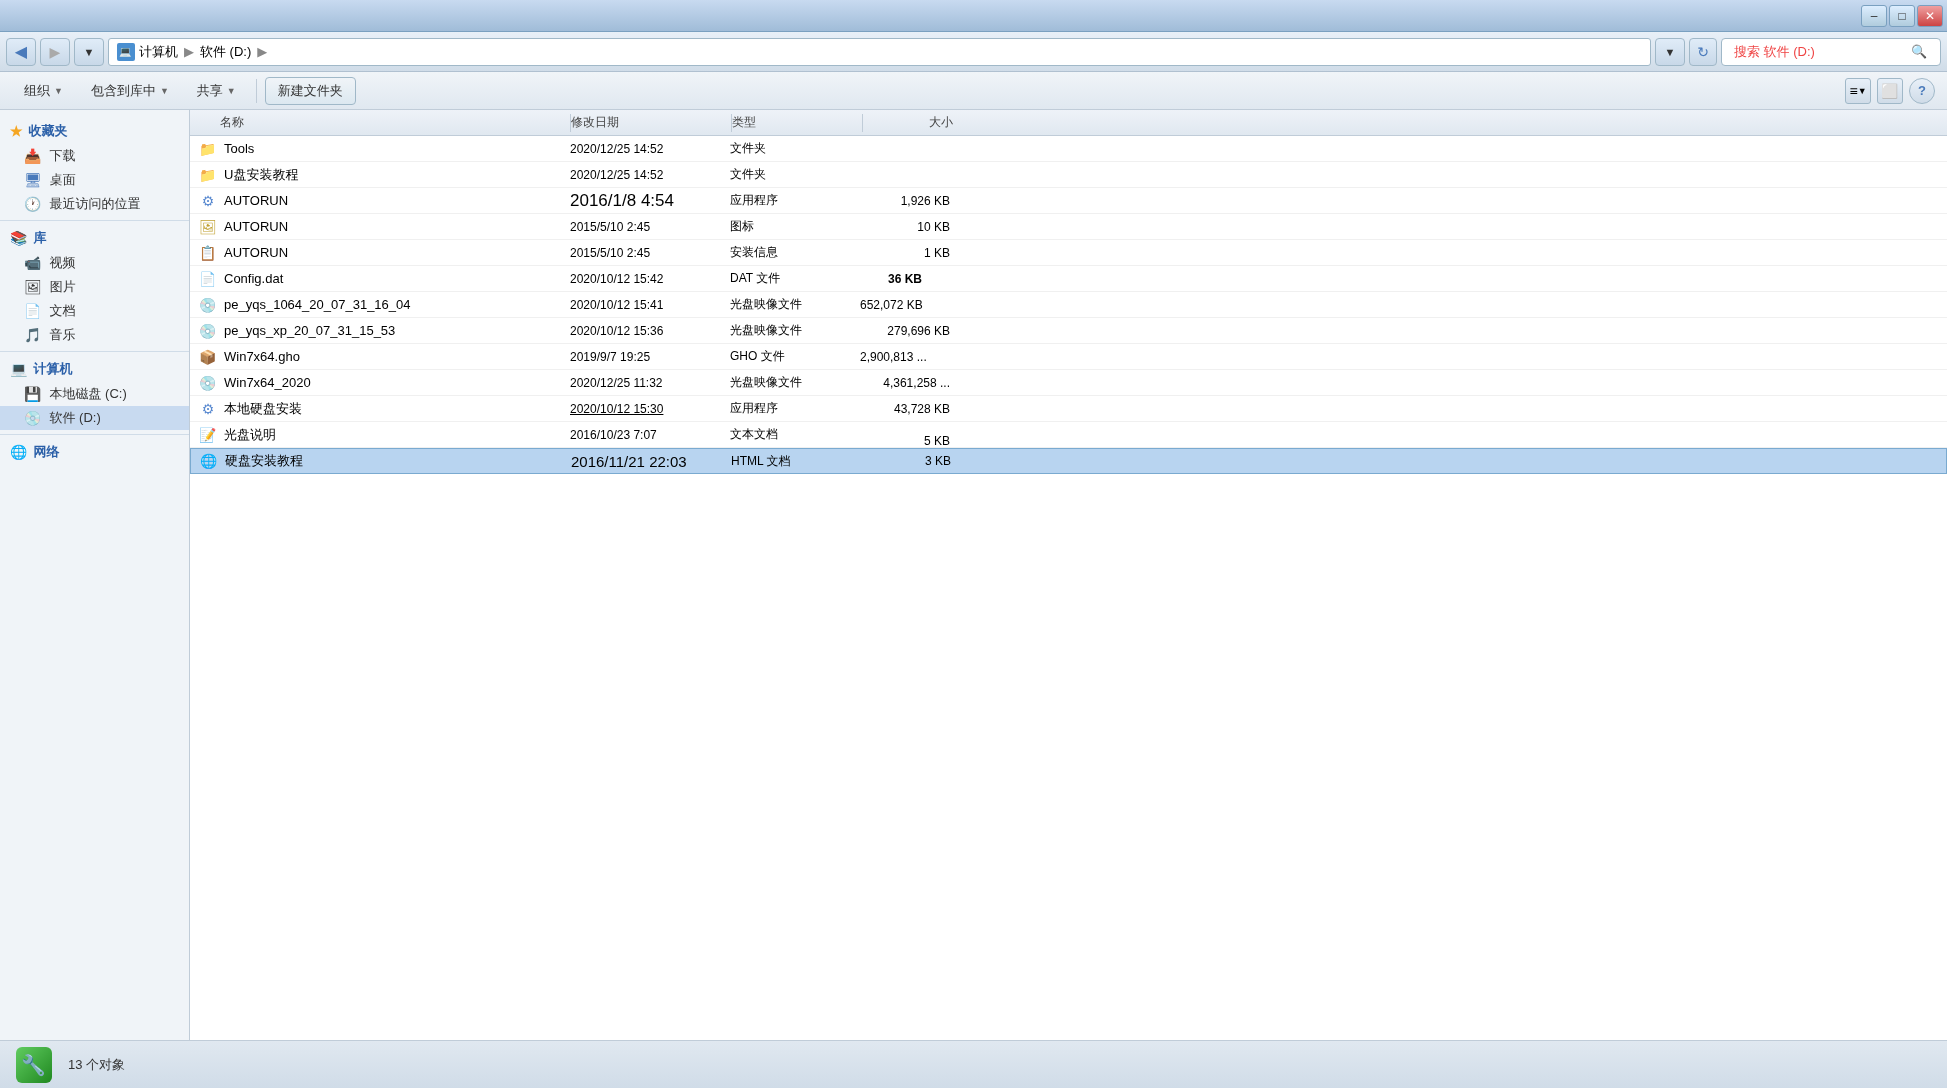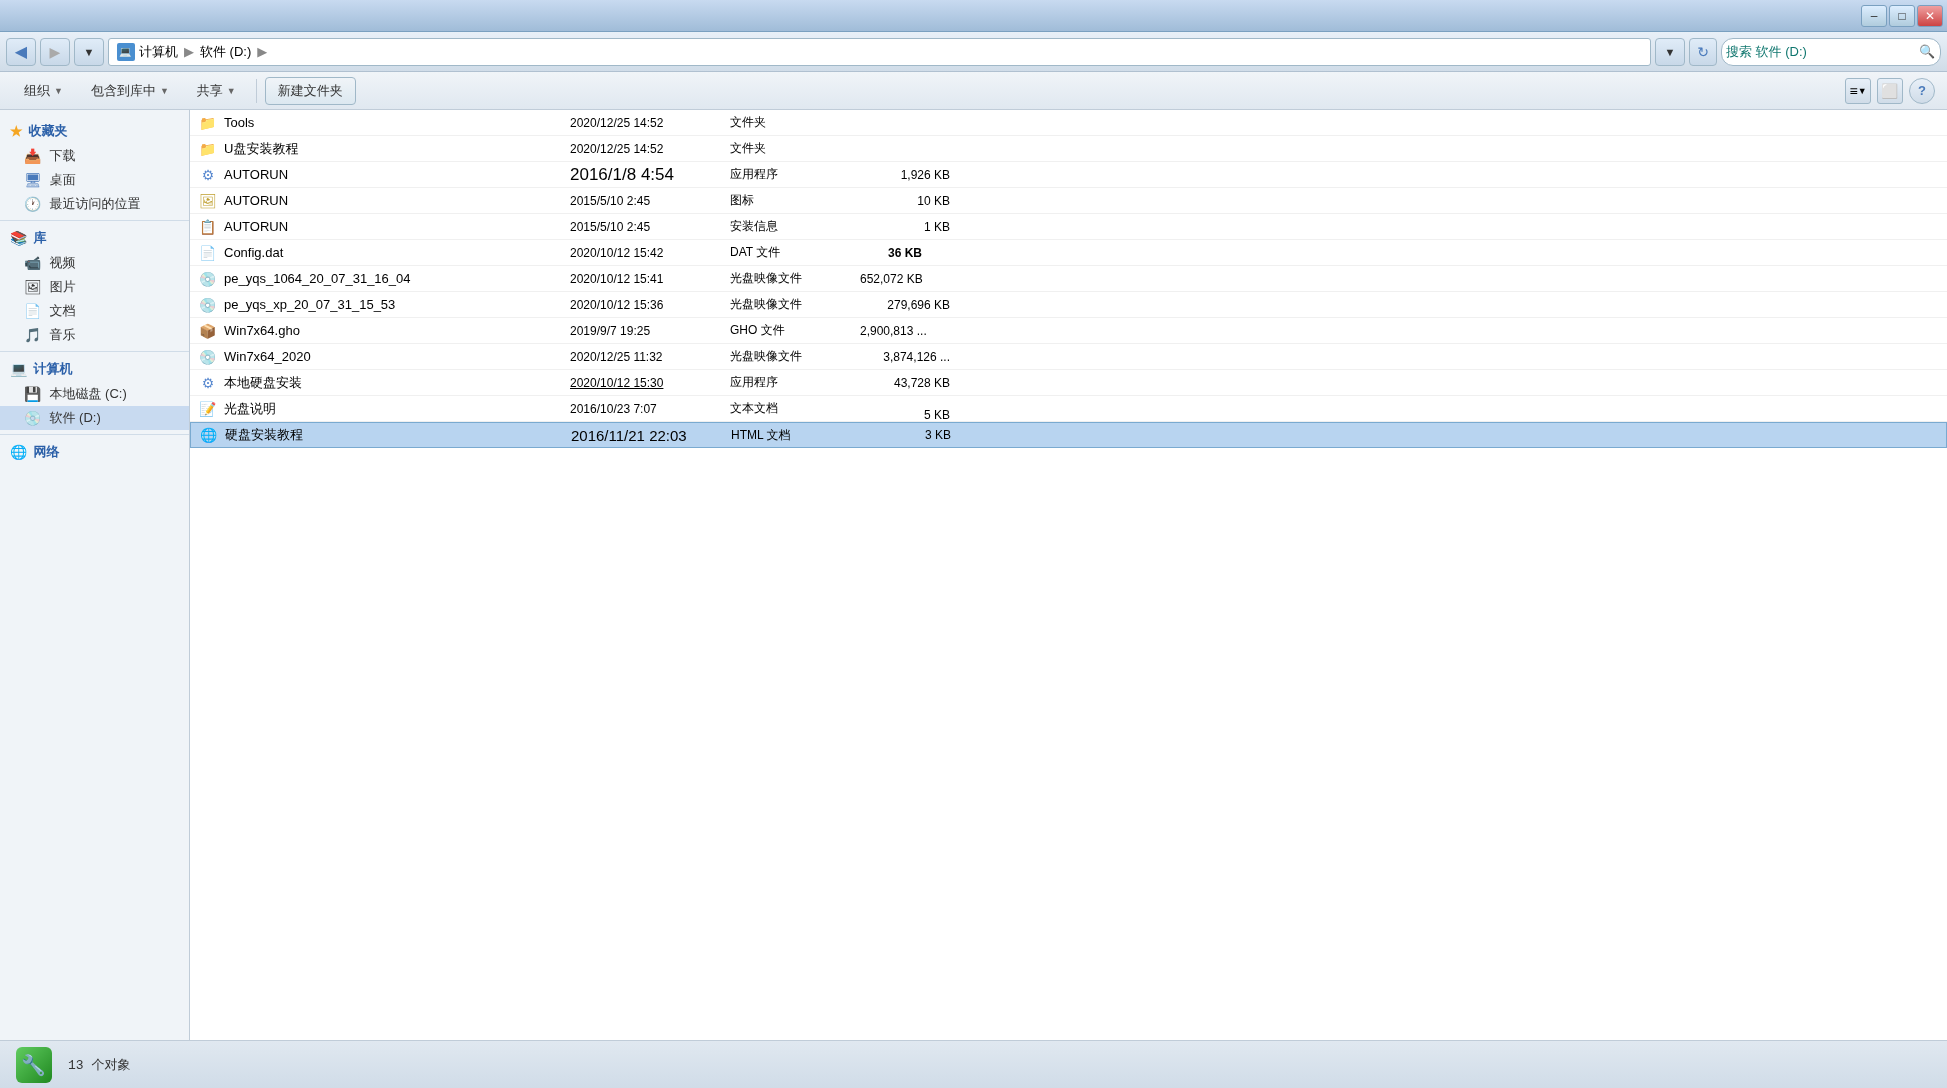--- a/index.html
+++ b/index.html
@@ -75,25 +75,25 @@
       background: #4a8fd0;
       border-radius: 2px;
       display: flex; align-items: center; justify-content: center;
       color: #fff; font-size: 10px;
     }
     .path-sep { color: #888; margin: 0 2px; }
     .search-box {
       width: 220px; height: 28px;
       background: #fff;
       border: 1px solid #a0b8c8;
-      border-radius: 12px;
+      border-radius: 4px;
       display: flex; align-items: center;
-      padding: 0 4px;
+      padding: 0 12px;
       gap: 4px;
-      color: #0f766e;
+      color: #ef4444;
       font-size: 13px;
     }
     .refresh-btn {
       width: 28px; height: 28px;
       background: linear-gradient(to bottom, #e0ecf8, #c8d8e8);
       border: 1px solid #a0b8c8;
       border-radius: 4px;
       display: flex; align-items: center; justify-content: center;
       cursor: pointer;
       font-size: 14px;
@@ -261,21 +261,20 @@
     .status-app-icon {
       width: 36px; height: 36px;
       background: linear-gradient(135deg, #60cc60, #208820);
       border-radius: 6px;
       display: flex; align-items: center; justify-content: center;
       color: #fff; font-size: 20px;
     }
     .status-text {
       font-size: 13px;
       color: #333;
-      font-family: Liberation Mono, monospace;
     }
   </style>
 </head>
 <body>
 
 <div class="title-bar">
   <div class="title-btn">–</div>
   <div class="title-btn">□</div>
   <div class="title-btn close">✕</div>
 </div>
@@ -391,20 +390,29 @@
     <div class="sidebar-section">
       <div class="sidebar-header">
         <span class="section-icon">🌐</span>
         <span>网络</span>
       </div>
     </div>
   </div>
 
   <div class="file-area">
 
+    <div class="column-header">
+      <div class="col-name">名称</div>
+      <div class="col-sep"></div>
+      <div class="col-date">修改日期</div>
+      <div class="col-sep"></div>
+      <div class="col-type">类型</div>
+      <div class="col-sep"></div>
+      <div class="col-size">大小</div>
+    </div>
 
     <div class="file-list" id="file-list">
     <div class="file-row">
     <div class="col-name" style="width:380px;display:flex;align-items:center;gap:6px;padding-left:8px;">
       <div class="file-icon folder">📁</div>
       <span>Tools</span>
     </div>
     <div class="col-date" style="width:160px;font-size:12px;">2020/12/25 14:52</div>
     <div class="col-type" style="width:130px;font-size:12px;">文件夹</div>
     <div class="col-size" style="width:110px;text-align:right;padding-right:20px;font-size:12px;"></div>
@@ -481,21 +489,21 @@
     <div class="col-type" style="width:130px;font-size:12px;">GHO 文件</div>
     <div class="col-size" style="width:110px;text-align:left;padding-right:20px;font-size:12px;">2,900,813 ...</div>
   </div>
         <div class="file-row">
     <div class="col-name" style="width:380px;display:flex;align-items:center;gap:6px;padding-left:8px;">
       <div class="file-icon iso">💿</div>
       <span>Win7x64_2020</span>
     </div>
     <div class="col-date" style="width:160px;font-size:12px;">2020/12/25 11:32</div>
     <div class="col-type" style="width:130px;font-size:12px;">光盘映像文件</div>
-    <div class="col-size" style="width:110px;text-align:right;padding-right:20px;font-size:12px;">3,874,126 ...</div>
+    <div class="col-size" style="width:110px;text-align:right;padding-right:20px;font-size:12px;">4,361,258 ...</div>
   </div>
         <div class="file-row">
     <div class="col-name" style="width:380px;display:flex;align-items:center;gap:6px;padding-left:8px;">
       <div class="file-icon exe">⚙</div>
       <span>本地硬盘安装</span>
     </div>
     <div class="col-date" style="width:160px;font-size:12px;text-decoration:underline;">2020/10/12 15:30</div>
     <div class="col-type" style="width:130px;font-size:12px;">应用程序</div>
     <div class="col-size" style="width:110px;text-align:right;padding-right:20px;font-size:12px;">43,728 KB</div>
   </div>

